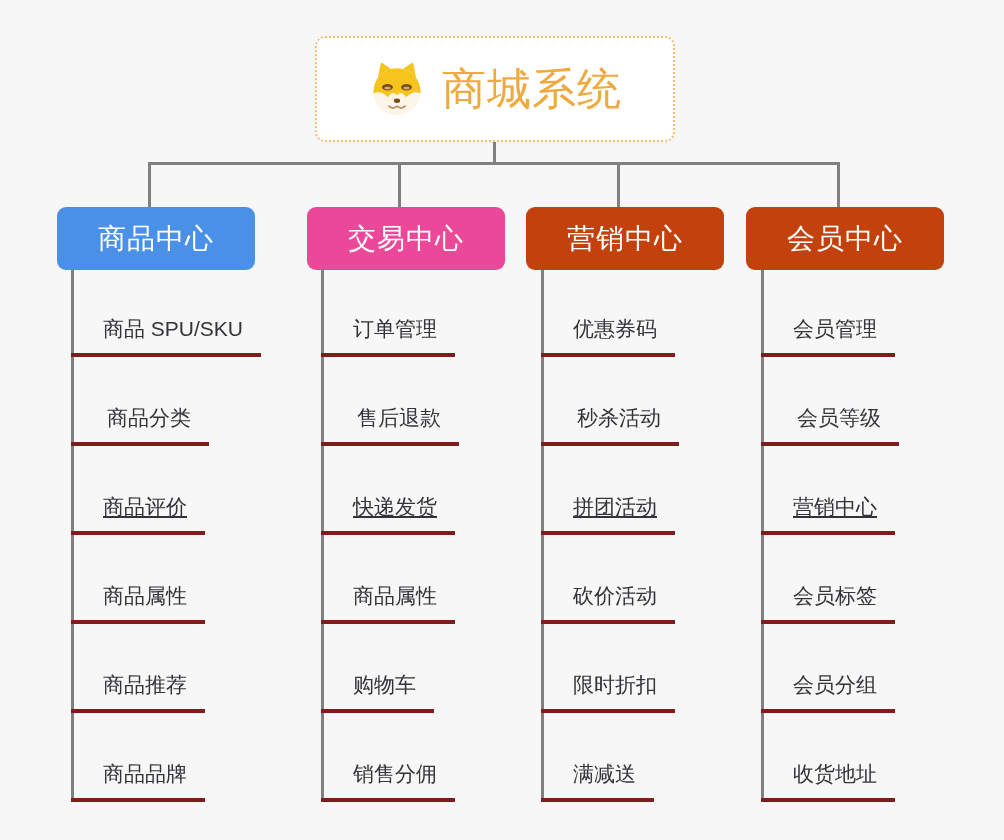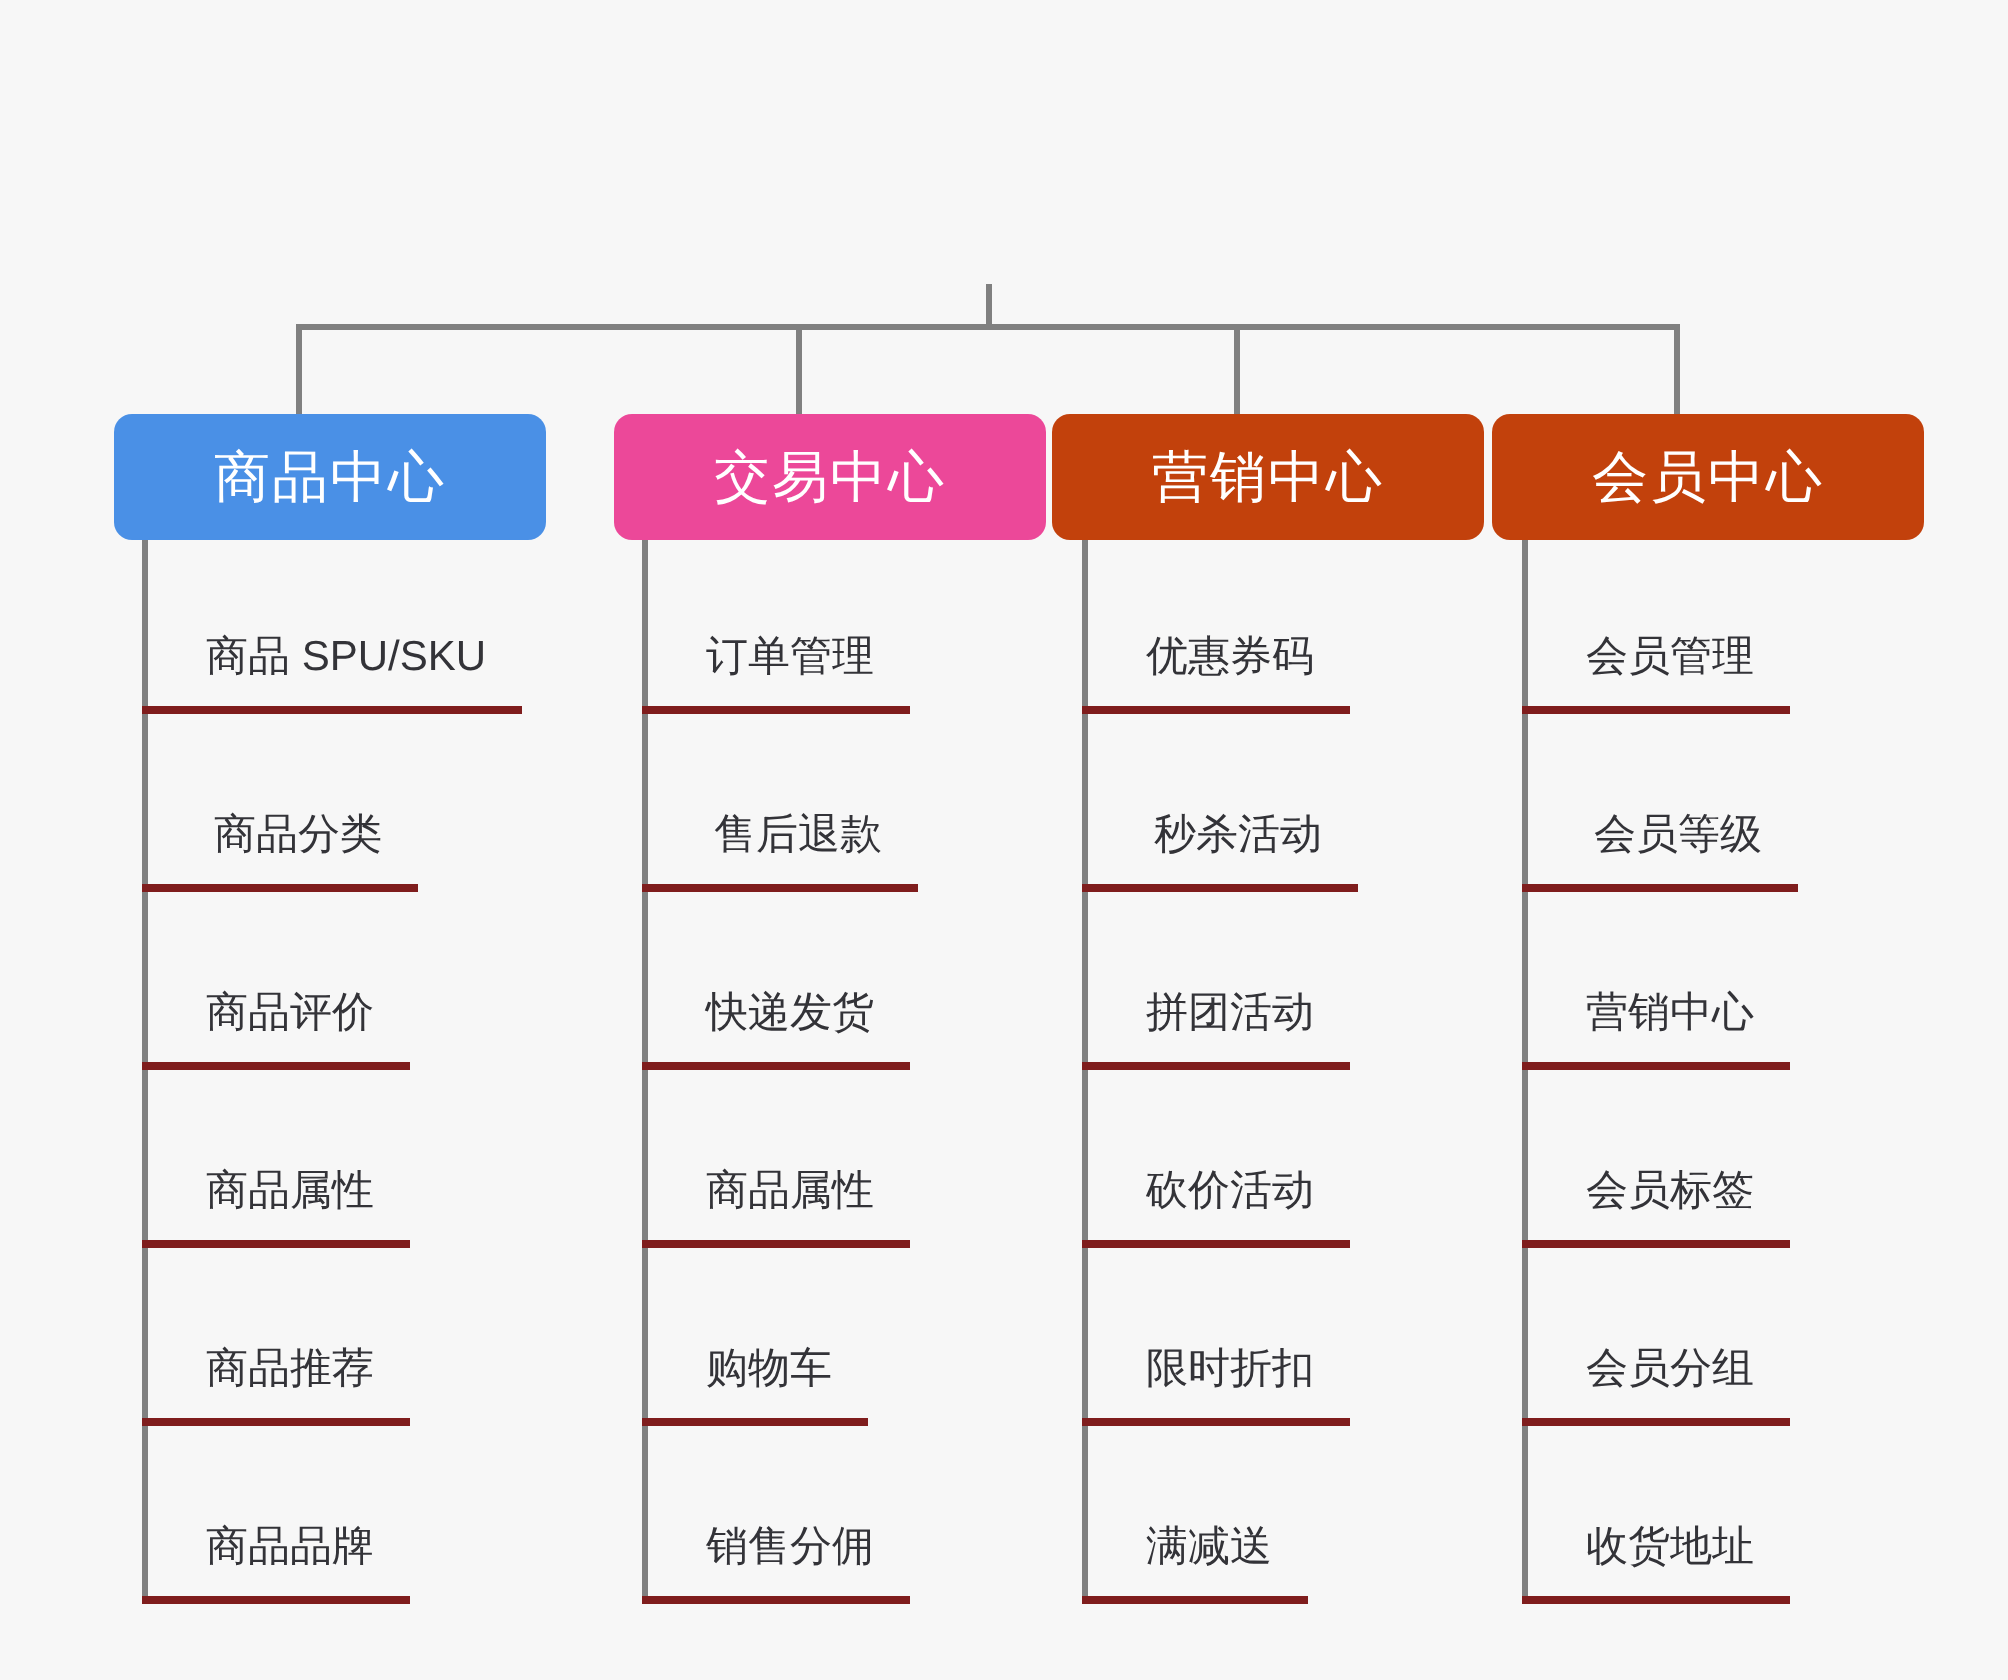--- a/index.html
+++ b/index.html
@@ -35,21 +35,21 @@
     box-sizing:border-box;
     display:flex;align-items:center;justify-content:center;gap:16px;
     box-shadow:0 1px 3px rgba(0,0,0,0.04);
   }
   .root-title{
     font-size:44px;color:#f0a93e;letter-spacing:1px;white-space:nowrap;
   }
   .doge{width:58px;height:58px;flex:0 0 auto;}
   
   .branch{
-    position:absolute;top:207px;width:216px;height:63px;
+    position:absolute;top:207px;width:198px;height:63px;
     border-radius:9px;color:#ffffff;font-size:28px;
     line-height:63px;text-align:center;white-space:nowrap;
     letter-spacing:1px;
   }
   .b1{left:57px;}
   .b2{left:307px;}
   .b3{left:526px;}
   .b4{left:746px;}
   
   .leaf{
@@ -58,41 +58,62 @@
     padding:0 18px 9px 32px;
     border-bottom:4px solid #7f1d1d;
     white-space:nowrap;
   }
   .c1{left:71px;}
   .c2{left:321px;}
   .c3{left:541px;}
   .c4{left:761px;}
   .r1{top:314px;}
   .r2{top:403px;padding-left:36px;}
-  .r3{top:492px;}
+  .r3{top:492px;text-decoration:underline;}
   .r4{top:581px;}
   .r5{top:670px;}
   .r6{top:759px;}
 </style>
 </head>
 <body>
 
 <div id="canvas">
 
   <div class="line v-root"></div>
   <div class="line h-bus"></div>
   <div class="line drop d1"></div>
   <div class="line drop d2"></div>
   <div class="line drop d3"></div>
   <div class="line drop d4"></div>
   <div class="line colline k1"></div>
   <div class="line colline k2"></div>
   <div class="line colline k3"></div>
   <div class="line colline k4"></div>
 
+  <div class="root">
+    <svg class="doge" viewBox="0 0 64 64" aria-hidden="true">
+
+      <path d="M10 24 L14 4 Q15 2 17 4 L29 12 Z" fill="#f6c41c"></path>
+      <path d="M54 24 L50 4 Q49 2 47 4 L35 12 Z" fill="#f6c41c"></path>
+
+      <circle cx="32" cy="35" r="26" fill="#fdf6e8"></circle>
+
+      <path d="M6 35 A26 26 0 0 1 58 35 L58 37 Q50 33 42 41 Q37 33 32 39 Q27 33 22 41 Q14 33 6 37 Z" fill="#f6c41c"></path>
+
+      <ellipse cx="21.5" cy="30" rx="6" ry="3.6" fill="#7a4d1a"></ellipse>
+      <ellipse cx="21.5" cy="31" rx="3.4" ry="1.6" fill="#d8ac6a"></ellipse>
+      <ellipse cx="42.5" cy="30" rx="6" ry="3.6" fill="#7a4d1a"></ellipse>
+      <ellipse cx="42.5" cy="31" rx="3.4" ry="1.6" fill="#d8ac6a"></ellipse>
+
+      <ellipse cx="32" cy="45" rx="3.4" ry="2.4" fill="#7a4d1a"></ellipse>
+
+      <path d="M23 51 Q27.5 55 32 51 Q36.5 55 41 51" fill="none" stroke="#b98d57" stroke-width="1.8" stroke-linecap="round"></path>
+    </svg>
+    <div class="root-title">商城系统</div>
+  </div>
 
   <div class="branch b1" style="background: rgb(74, 144, 230);">商品中心</div>
   <div class="branch b2" style="background: #ec4899;">交易中心</div>
   <div class="branch b3" style="background: #c2410c;">营销中心</div>
   <div class="branch b4" style="background: #c2410c;">会员中心</div>
 
   <div class="leaf c1 r1">商品 SPU/SKU</div>
   <div class="leaf c1 r2">商品分类</div>
   <div class="leaf c1 r3">商品评价</div>
   <div class="leaf c1 r4">商品属性</div>

